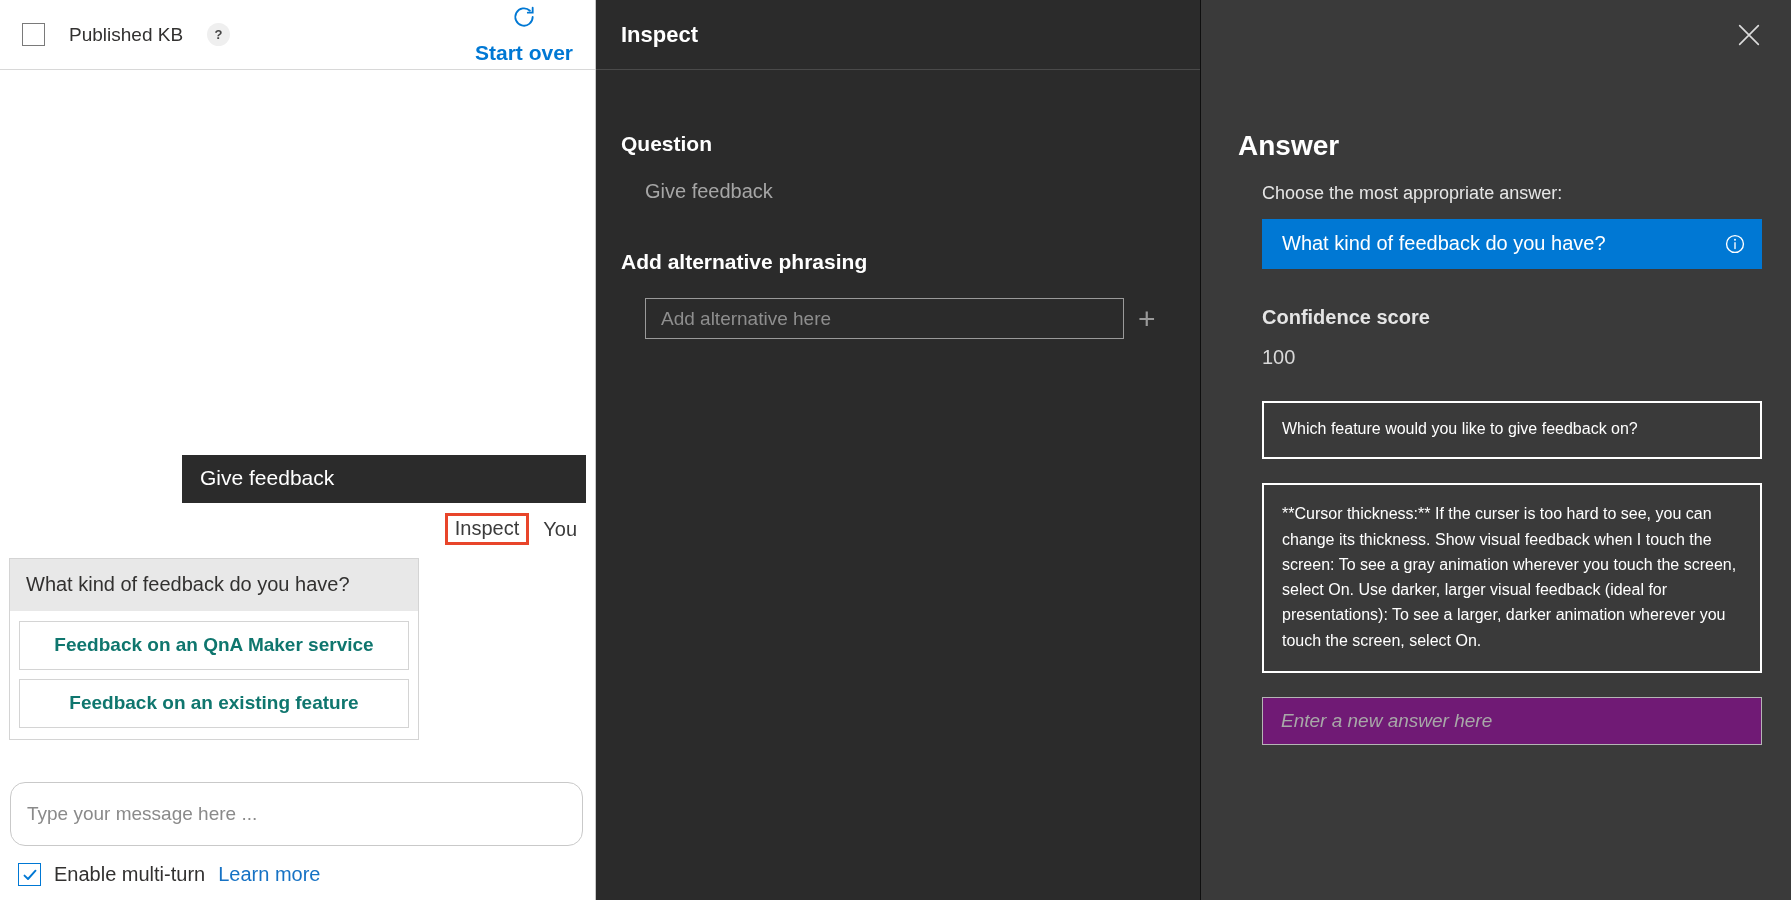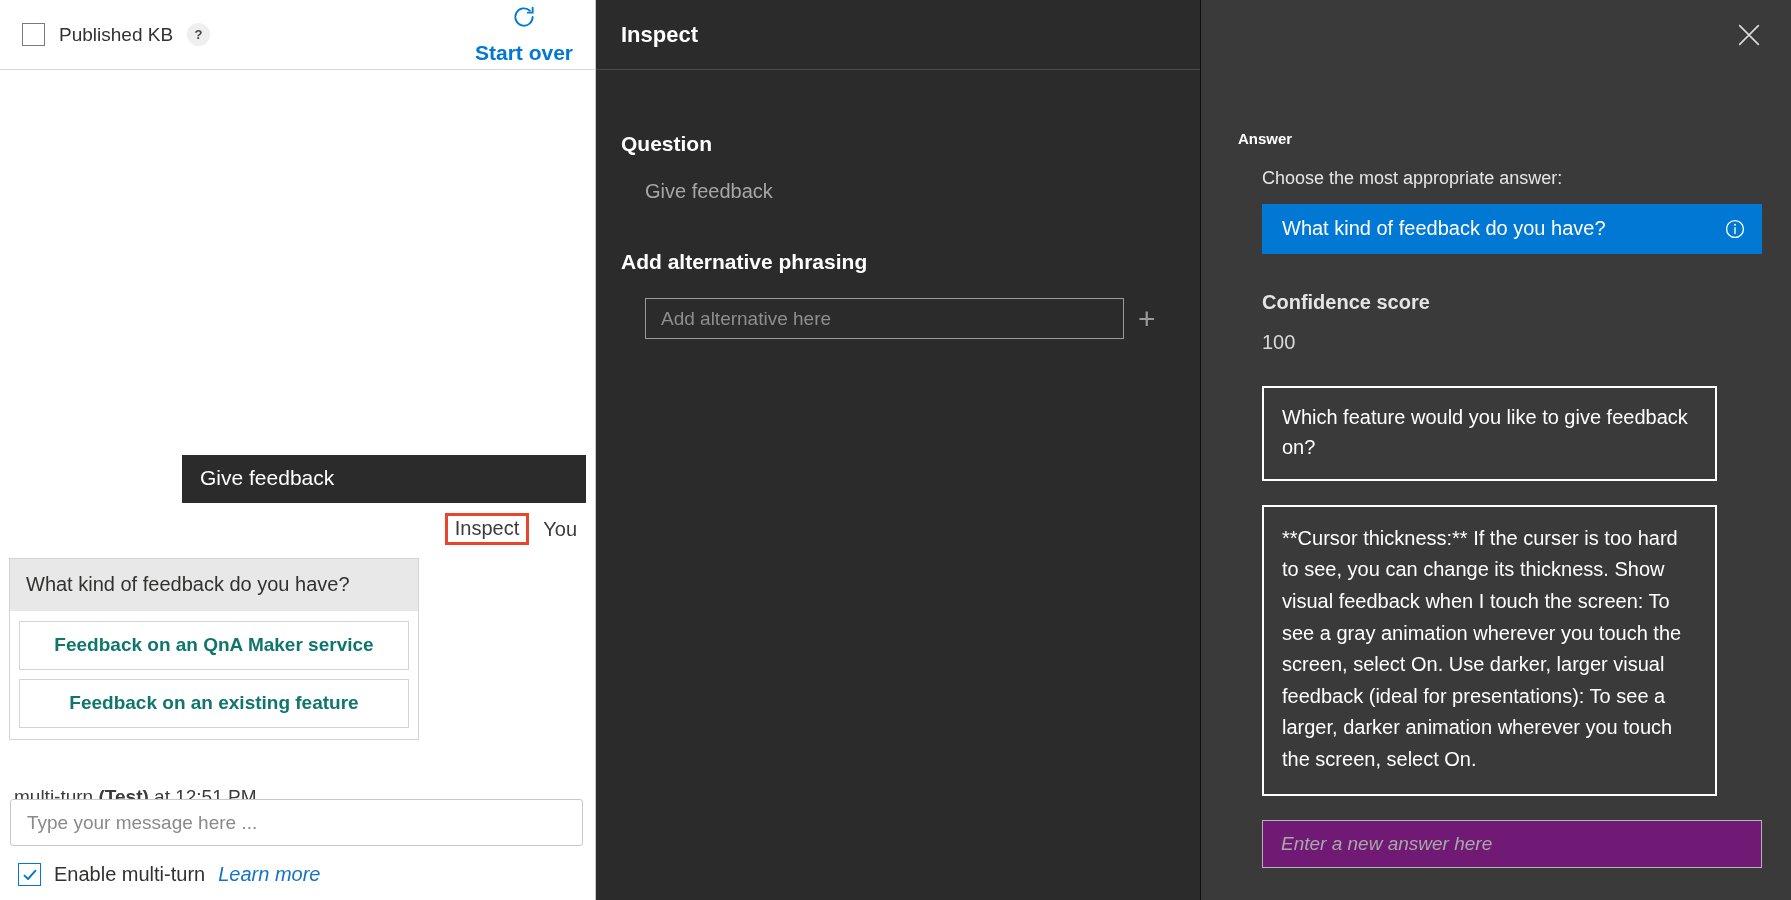--- a/index.html
+++ b/index.html
@@ -24,21 +24,21 @@
   }
   .chat-header {
     height: 70px;
     flex: 0 0 70px;
     border-bottom: 1px solid #d8d8d8;
     display: flex;
     align-items: center;
     padding: 0 22px 0 22px;
     justify-content: space-between;
   }
-  .published-group { display: flex; align-items: center; gap: 14px; }
+  .published-group { display: flex; align-items: center; gap: 24px; }
   .cb-box {
     width: 23px; height: 23px;
     border: 1px solid #7a7a7a;
     background: #fff;
     display: inline-block;
   }
   .published-label { font-size: 19px; color: #323130; }
   .help-badge {
     width: 23px; height: 23px; border-radius: 50%;
     background: #efefef; color: #444;
@@ -100,42 +100,42 @@
     cursor: pointer;
   }
   .bot-meta {
     position: absolute; left: 14px; top: 716px;
     font-size: 19px; color: #3b3b3b;
   }
   .bot-meta b { font-weight: bold; }
 
   .chat-footer { position: absolute; left: 0; right: 0; bottom: 0; padding: 0 10px 0 10px; }
   .msg-input {
-    width: 573px; height: 47px;
+    width: 573px; height: 64px;
     border: 1px solid #c9c9c9;
-    border-radius: 3px;
+    border-radius: 15px;
     background: #fff;
     font-size: 19px; color: #6d6d6d;
     padding: 0 16px;
     font-family: "Liberation Sans", sans-serif;
     margin-bottom: 17px;
   }
   .msg-input::placeholder { color: #8a8a8a; }
   .multiturn-row {
     display: flex; align-items: flex-start; gap: 13px;
     padding: 0 0 14px 8px;
   }
   .cb-checked {
     width: 23px; height: 23px;
     border: 1px solid #0078d4;
     background: #fff;
     display: flex; align-items: center; justify-content: center;
   }
   .multiturn-label { font-size: 20px; color: #323130; }
-  .learn-more { font-size: 20px; color: #1672c4; cursor: pointer; font-style: italic; }
+  .learn-more { font-size: 20px; color: #1672c4; cursor: pointer; }
 
   
   .inspect-pane {
     width: 605px; height: 900px;
     background: #2b2b2b;
     border-right: 1px solid #0f0f0f;
     display: flex; flex-direction: column;
   }
   .inspect-header {
     height: 70px; flex: 0 0 70px;
@@ -176,44 +176,44 @@
     display: flex; flex-direction: column;
     position: relative;
   }
   .answer-header {
     height: 70px; flex: 0 0 70px;
     display: flex; align-items: center; justify-content: flex-end;
     padding-right: 28px;
   }
   .close-ico { width: 28px; height: 28px; cursor: pointer; display: block; }
   .answer-body { flex: 1 1 auto; padding: 60px 0 0 37px; }
-  .a-head { font-size: 15px; font-weight: bold; color: #ffffff; margin-bottom: 21px; }
+  .a-head { font-size: 28px; font-weight: bold; color: #ffffff; margin-bottom: 21px; }
   .a-sub { font-size: 18px; color: #e6e6e6; padding-left: 24px; margin-bottom: 15px; }
   .answer-selected {
     margin-left: 24px;
     width: 500px;
     background: #0078d4;
     color: #ffffff;
     font-size: 20px;
     padding: 13px 16px 14px 20px;
     display: flex; align-items: center; justify-content: space-between;
     cursor: pointer;
   }
   .info-ico { width: 22px; height: 22px; display: block; flex: 0 0 22px; }
   .conf-head {
     font-size: 20px; font-weight: bold; color: #e5e5e5;
     margin-top: 37px; margin-bottom: 17px; padding-left: 24px;
   }
   .conf-value { font-size: 20px; color: #d9d9d9; padding-left: 24px; margin-bottom: 32px; }
   .ans-box {
-    margin-left: 24px; width: 455px;
+    margin-left: 24px; width: 500px;
     border: 2px solid #ffffff;
     background: #3a3a3a;
     color: #ffffff;
-    font-size: 20px;
+    font-size: 16px;
     padding: 14px 16px 16px 18px;
     line-height: 1.52;
     margin-bottom: 24px;
     cursor: pointer;
   }
   .ans-box.long { line-height: 1.58; padding: 16px 16px 18px 18px; }
   .new-ans-input {
     margin-left: 24px; width: 500px; height: 48px;
     background: #701a75;
     border: 1px solid #b5b5b5;

